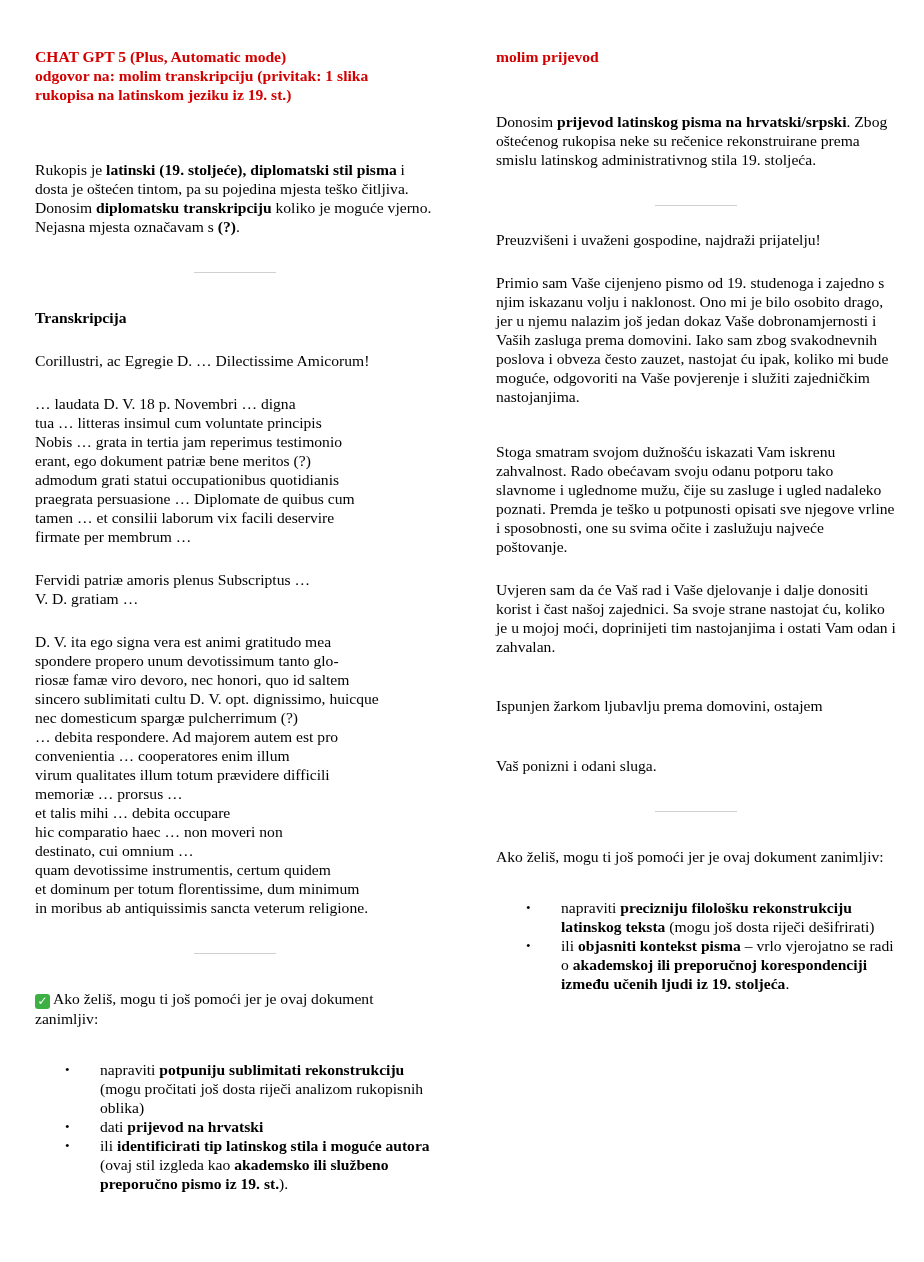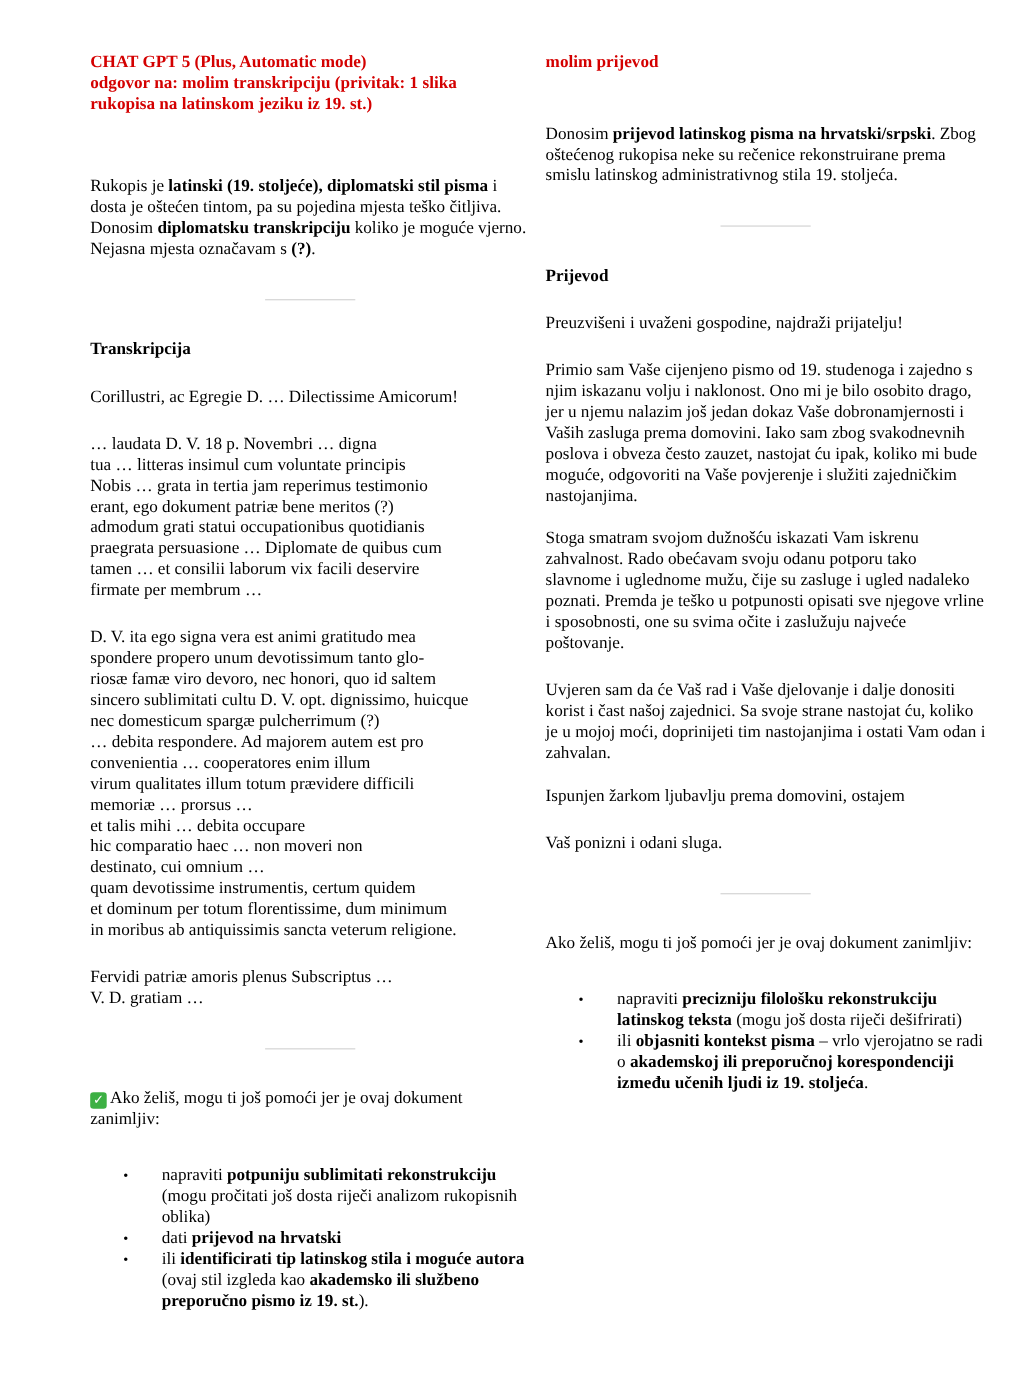--- a/index.html
+++ b/index.html
@@ -2,21 +2,21 @@
 <html><head>
   <meta charset="utf-8">
   <style>
     html, body { margin: 0; padding: 0; background: #ffffff; }
     body {
       width: 924px; height: 1262px; overflow: hidden; position: relative;
       font-family: "Liberation Serif", "DejaVu Serif", serif;
       color: #000; font-size: 15.6px; line-height: 19px;
     }
     .col { position: absolute; top: 47px; }
-    .col-left { left: 35px; width: 400px; margin-left: 47px; }
+    .col-left { left: 35px; width: 400px; }
     .col-right { left: 496px; width: 400px; }
     .title { color: #d40000; font-weight: bold; margin: 0; }
     p { margin: 0; }
     b { font-weight: bold; }
     .hr { width: 82px; height: 1px; background: #d0d0d0; margin: 0 auto; }
     .heading { font-weight: bold; margin: 0; }
     ul { list-style: none; margin: 0; padding: 0; }
     li { position: relative; padding-left: 65px; }
     li .bullet { position: absolute; left: 30px; top: 0; font-size: 13px; }
     .check {
@@ -49,73 +49,72 @@
     <div>tua … litteras insimul cum voluntate principis</div>
     <div>Nobis … grata in tertia jam reperimus testimonio</div>
     <div>erant, ego dokument patriæ bene meritos (?)</div>
     <div>admodum grati statui occupationibus quotidianis</div>
     <div>praegrata persuasione … Diplomate de quibus cum</div>
     <div>tamen … et consilii laborum vix facili deservire</div>
     <div>firmate per membrum …</div>
   </div>
 
   <div style="margin-top:24px">
+    <div>Fervidi patriæ amoris plenus Subscriptus …</div>
+    <div>V. D. gratiam …</div>
+  </div>
+
+  <div style="margin-top:24px">
     <div>D. V. ita ego signa vera est animi gratitudo mea</div>
     <div>spondere propero unum devotissimum tanto glo-</div>
     <div>riosæ famæ viro devoro, nec honori, quo id saltem</div>
     <div>sincero sublimitati cultu D. V. opt. dignissimo, huicque</div>
     <div>nec domesticum spargæ pulcherrimum (?)</div>
     <div>… debita respondere. Ad majorem autem est pro</div>
     <div>convenientia … cooperatores enim illum</div>
     <div>virum qualitates illum totum prævidere difficili</div>
     <div>memoriæ … prorsus …</div>
     <div>et talis mihi … debita occupare</div>
     <div>hic comparatio haec … non moveri non</div>
     <div>destinato, cui omnium …</div>
     <div>quam devotissime instrumentis, certum quidem</div>
     <div>et dominum per totum florentissime, dum minimum</div>
     <div>in moribus ab antiquissimis sancta veterum religione.</div>
-  </div>
-
-  <div style="margin-top:24px">
-    <div>Fervidi patriæ amoris plenus Subscriptus …</div>
-    <div>V. D. gratiam …</div>
   </div>
 
   <div class="hr" style="margin-top:36px"></div>
 
   <p style="margin-top:35px"><span class="check">✓</span><span>Ako želiš, mogu ti još pomoći jer je ovaj dokument zanimljiv:</span></p>
 
   <ul style="margin-top:32px">
     <li><span class="bullet">•</span><span>napraviti </span><b>potpuniju sublimitati rekonstrukciju</b><span> (mogu pročitati još dosta riječi analizom rukopisnih oblika)</span></li>
     <li><span class="bullet">•</span><span>dati </span><b>prijevod na hrvatski</b></li>
     <li><span class="bullet">•</span><span>ili </span><b>identificirati tip latinskog stila i moguće autora</b><span> (ovaj stil izgleda kao </span><b>akademsko ili službeno preporučno pismo iz 19. st.</b><span>).</span></li>
   </ul>
 </div>
 
 <div class="col col-right">
   <p class="title">molim prijevod</p>
 
   <p style="margin-top:46px"><span>Donosim </span><b>prijevod latinskog pisma na hrvatski/srpski</b><span>. Zbog oštećenog rukopisa neke su rečenice rekonstruirane prema smislu latinskog administrativnog stila 19. stoljeća.</span></p>
 
   <div class="hr" style="margin-top:36px"></div>
 
-  <p class="heading" style="margin-top:35px">Prijevod</p>
 
   <p style="margin-top:24px">Preuzvišeni i uvaženi gospodine, najdraži prijatelju!</p>
 
   <p style="margin-top:24px">Primio sam Vaše cijenjeno pismo od 19. studenoga i zajedno s njim iskazanu volju i naklonost. Ono mi je bilo osobito drago, jer u njemu nalazim još jedan dokaz Vaše dobronamjernosti i Vaših zasluga prema domovini. Iako sam zbog svakodnevnih poslova i obveza često zauzet, nastojat ću ipak, koliko mi bude moguće, odgovoriti na Vaše povjerenje i služiti zajedničkim nastojanjima.</p>
 
-  <p style="margin-top:20px">Stoga smatram svojom dužnošću iskazati Vam iskrenu zahvalnost. Rado obećavam svoju odanu potporu tako slavnome i uglednome mužu, čije su zasluge i ugled nadaleko poznati. Premda je teško u potpunosti opisati sve njegove vrline i sposobnosti, one su svima očite i zaslužuju najveće poštovanje.</p>
+  <p style="margin-top:36px">Stoga smatram svojom dužnošću iskazati Vam iskrenu zahvalnost. Rado obećavam svoju odanu potporu tako slavnome i uglednome mužu, čije su zasluge i ugled nadaleko poznati. Premda je teško u potpunosti opisati sve njegove vrline i sposobnosti, one su svima očite i zaslužuju najveće poštovanje.</p>
 
   <p style="margin-top:24px">Uvjeren sam da će Vaš rad i Vaše djelovanje i dalje donositi korist i čast našoj zajednici. Sa svoje strane nastojat ću, koliko je u mojoj moći, doprinijeti tim nastojanjima i ostati Vam odan i zahvalan.</p>
 
-  <p style="margin-top:20px">Ispunjen žarkom ljubavlju prema domovini, ostajem</p>
+  <p style="margin-top:40px">Ispunjen žarkom ljubavlju prema domovini, ostajem</p>
 
-  <p style="margin-top:24px">Vaš ponizni i odani sluga.</p>
+  <p style="margin-top:41px">Vaš ponizni i odani sluga.</p>
 
   <div class="hr" style="margin-top:36px"></div>
 
   <p style="margin-top:35px">Ako želiš, mogu ti još pomoći jer je ovaj dokument zanimljiv:</p>
 
   <ul style="margin-top:32px">
     <li><span class="bullet">•</span><span>napraviti </span><b>precizniju filološku rekonstrukciju latinskog teksta</b><span> (mogu još dosta riječi dešifrirati)</span></li>
     <li><span class="bullet">•</span><span>ili </span><b>objasniti kontekst pisma</b><span> – vrlo vjerojatno se radi o </span><b>akademskoj ili preporučnoj korespondenciji između učenih ljudi iz 19. stoljeća</b><span>.</span></li>
   </ul>
 </div>

